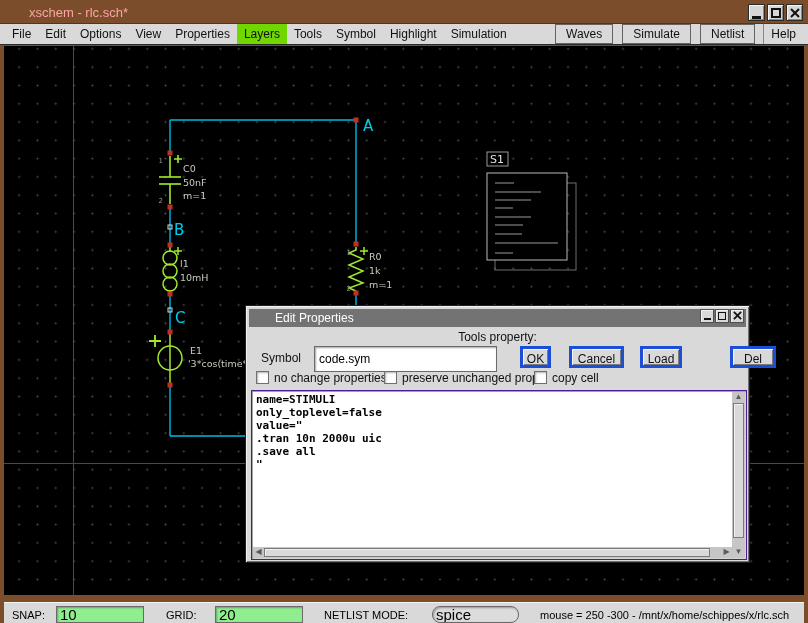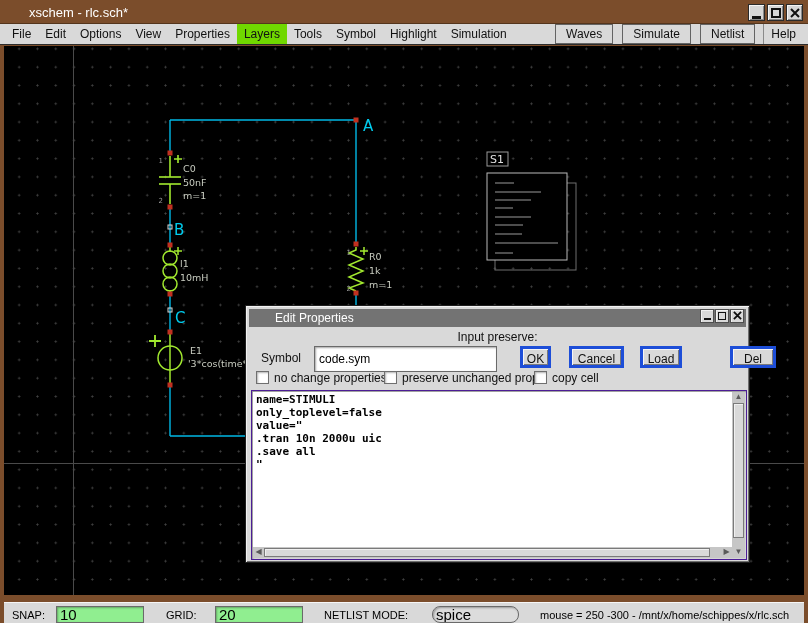--- a/index.html
+++ b/index.html
@@ -2,21 +2,21 @@
 <html><head>
 <meta charset="utf-8">
 <style>
   * { margin:0; padding:0; box-sizing:border-box; }
   body { width:808px; height:623px; font-family:"Liberation Sans", sans-serif; }
 
   .window { position:relative; width:808px; height:623px; background:#7b4d2b; overflow:hidden; }
 
   
   .titlebar { position:absolute; left:0; top:0; width:808px; height:24px; background:#7b4d2b; border-bottom:1px solid #54351c; }
-  .titlebar .title { position:absolute; left:29px; top:5px; font-size:13px; color:#ffffff; }
+  .titlebar .title { position:absolute; left:29px; top:5px; font-size:13px; color:#fca5a5; }
   .winctrls { position:absolute; right:5px; top:4px; display:flex; gap:2px; }
   .wbtn { width:17px; height:17px; background:#d6d6d6; border:1px solid #2a2a2a;
           box-shadow: inset 1px 1px 0 #f5f5f5, inset -1px -1px 0 #8a8a8a;
           display:flex; align-items:center; justify-content:center; }
   .ic-min { width:9px; height:3px; background:#111; margin-top:9px; }
   .ic-max { width:10px; height:10px; border:2px solid #111; }
   .ic-x   { width:10px; height:10px; }
 
   
   .menubar { position:absolute; left:0; top:24px; width:808px; height:21px; background:#d9d9d9;
@@ -242,21 +242,21 @@
         <div class="dbtn">
             <div class="dic-max"></div>
           </div>
         <div class="dbtn">
           <svg width="9" height="9" viewBox="0 0 10 10">
               <path d="M1,1 L9,9 M9,1 L1,9" stroke="#111" stroke-width="2"></path>
             </svg>
         </div>
       </div>
 
-      <div class="dlg-prompt">Input preserve:</div>
+      <div class="dlg-prompt">Tools property:</div>
 
       <div class="dlg-symlabel">Symbol</div>
       <input class="dlg-syminput" value="code.sym" style="">
       <div class="pbtn" style="left:274px; width:31px;">OK</div>
       <div class="pbtn" style="left:323px; width:55px;">Cancel</div>
       <div class="pbtn" style="left:394px; width:42px;">Load</div>
       <div class="pbtn" style="left:484px; width:46px;">Del</div>
 
       <div class="cbrow">
         <div class="cb" style="left:10px;"></div>

